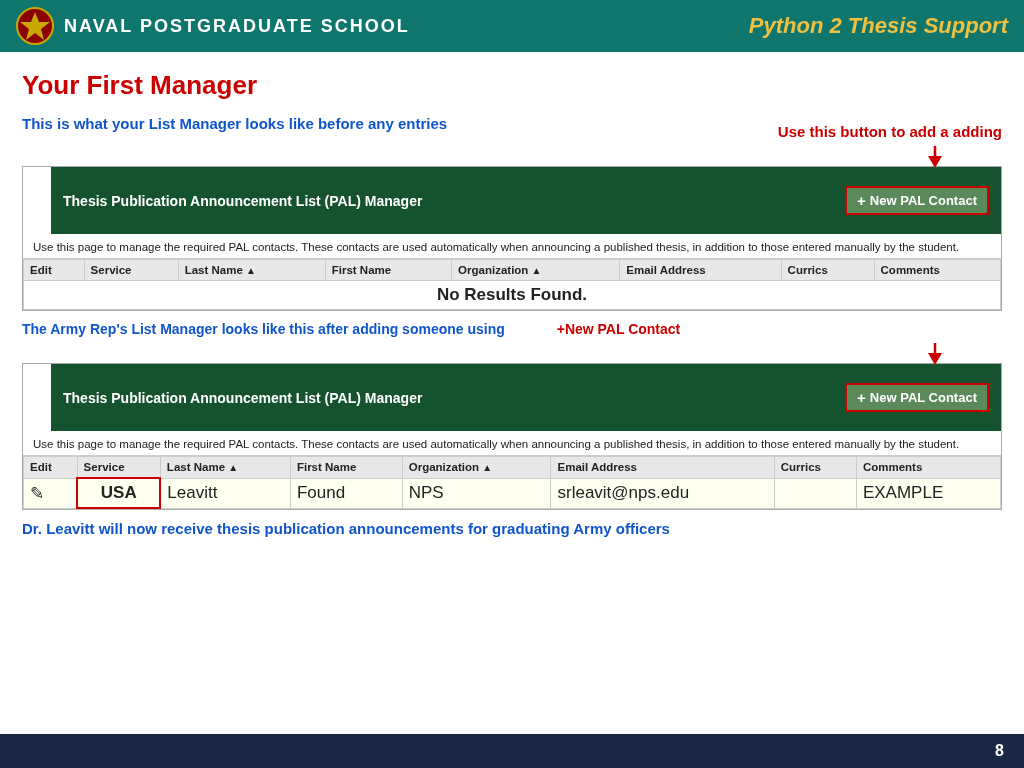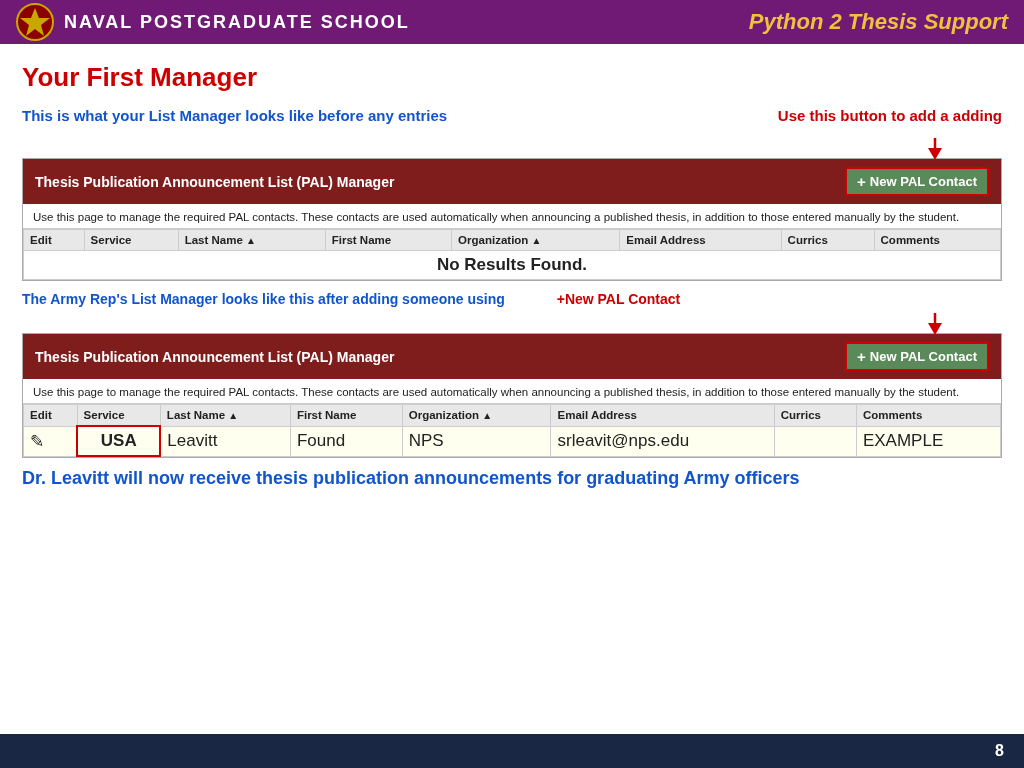--- a/index.html
+++ b/index.html
@@ -7,26 +7,26 @@
       font-family: Arial, sans-serif;
       background: #fff;
       width: 1024px;
       height: 768px;
       overflow: hidden;
       position: relative;
     }
 
     
     .header {
-      background: #701a75;
+      background: #0f766e;
       display: flex;
       align-items: center;
       justify-content: space-between;
       padding: 6px 16px;
-      height: 44px;
+      height: 52px;
     }
     .header-left {
       display: flex;
       align-items: center;
       gap: 10px;
     }
     .nps-logo {
       width: 38px;
       height: 38px;
     }
@@ -66,38 +66,39 @@
     .section-label-right {
       color: #cc0000;
       font-size: 15px;
       font-weight: bold;
       text-align: right;
       flex: 1;
     }
 
     .section-header-row {
       display: flex;
-      align-items: flex-start;
+      align-items: flex-end;
       margin-bottom: 6px;
     }
 
     
     .pal-panel {
       border: 1px solid #aaa;
       margin-bottom: 10px;
     }
     .pal-panel-header {
-      background: #7f1d1d;
+      background: #14532d;
       color: #fff;
       font-size: 14px;
       font-weight: bold;
-      padding: 8px 12px;
+      padding: 19px 12px;
       display: flex;
       align-items: center;
       justify-content: space-between;
+      margin-left: 28px;
     }
     .pal-new-btn {
       background: #5a8a5a;
       color: #fff;
       border: 2px solid #cc0000;
       padding: 4px 10px;
       font-size: 13px;
       font-weight: bold;
       cursor: pointer;
       display: flex;
@@ -170,21 +171,21 @@
       font-weight: bold;
       text-align: center;
     }
     .row-yellow td {
       background: #fffff0 !important;
     }
 
     
     .footer-label {
       color: #1155cc;
-      font-size: 18px;
+      font-size: 15px;
       font-weight: bold;
       margin-top: 8px;
       margin-bottom: 13px;
     }
 
     
     .page-footer {
       background: #1a2744;
       position: absolute;
       bottom: 0;

